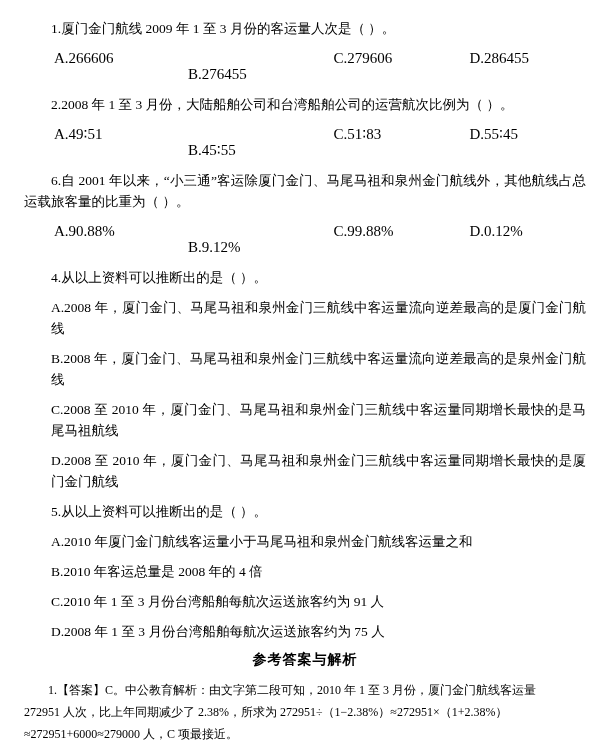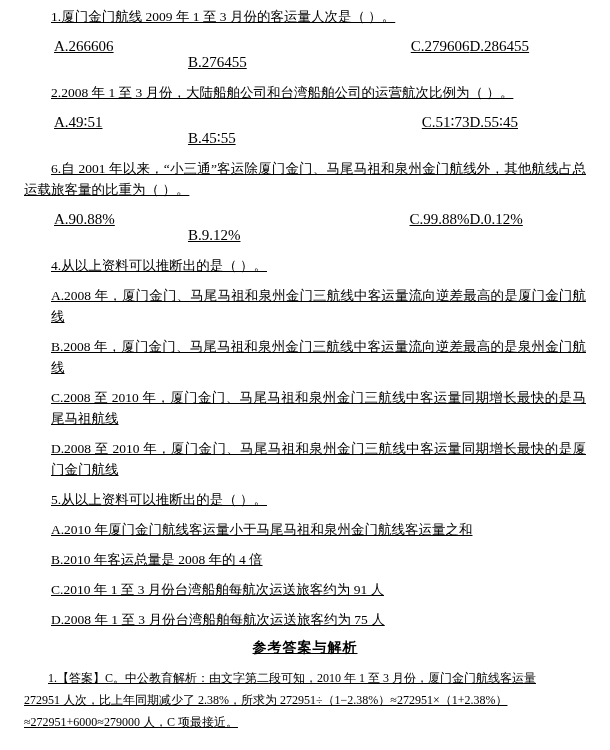--- a/index.html
+++ b/index.html
@@ -11,23 +11,22 @@
     height: 750px;
     background: #ffffff;
     font-family: "Liberation Serif", "DejaVu Serif", serif;
     color: #000000;
     overflow: hidden;
   }
   .page {
     width: 610px;
     height: 750px;
     box-sizing: border-box;
-    padding: 6px 24px 0 24px;
+    padding: 18px 24px 0 24px;
     position: relative;
-    text-decoration: underline;
   }
   .q {
     font-size: 13.5px;
     line-height: 21px;
     margin: 0 0 9px 0;
     text-indent: 2em;
     text-align: justify;
   }
   .opts {
     font-size: 15px;
@@ -35,21 +34,21 @@
     margin: 0 0 9px 0;
     display: flex;
     text-indent: 0;
     padding-left: 2em;
   }
   .opts span {
     display: inline-block;
   }
   .opt-a { width: 138px; }
   .opt-b { width: 150px; margin-top: 16px; }
-  .opt-c { width: 140px; text-align: right; }
+  .opt-c { width: 140px; }
   .opt-d { width: 120px; }
   .optline {
     font-size: 13.5px;
     line-height: 21px;
     margin: 0 0 9px 0;
     padding-left: 2em;
     text-align: justify;
   }
   .heading {
     text-align: center;
@@ -79,21 +78,21 @@
     <span class="opt-a">A.266606</span>
     <span class="opt-b">B.276455</span>
     <span class="opt-c">C.279606</span>
     <span class="opt-d">D.286455</span>
   </div>
 
   <p class="q">2.2008 年 1 至 3 月份，大陆船舶公司和台湾船舶公司的运营航次比例为（    ）。</p>
   <div class="opts">
     <span class="opt-a">A.49∶51</span>
     <span class="opt-b">B.45∶55</span>
-    <span class="opt-c">C.51∶73</span>
+    <span class="opt-c">C.51∶83</span>
     <span class="opt-d">D.55∶45</span>
   </div>
 
   <p class="q">6.自 2001 年以来，“小三通”客运除厦门金门、马尾马祖和泉州金门航线外，其他航线占总运载旅客量的比重为（    ）。</p>
   <div class="opts">
     <span class="opt-a">A.90.88%</span>
     <span class="opt-b">B.9.12%</span>
     <span class="opt-c">C.99.88%</span>
     <span class="opt-d">D.0.12%</span>
   </div>

